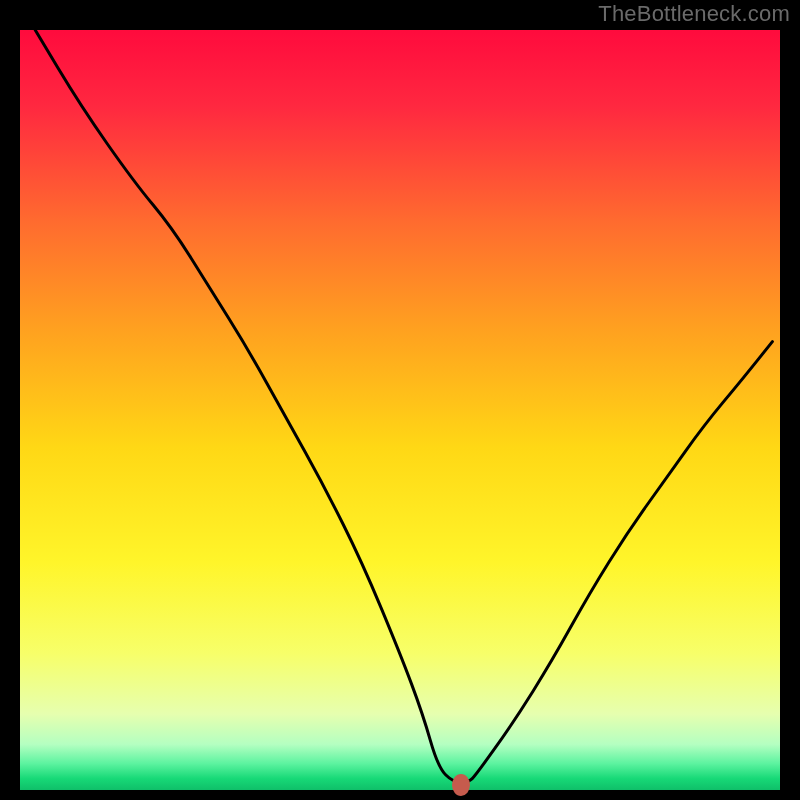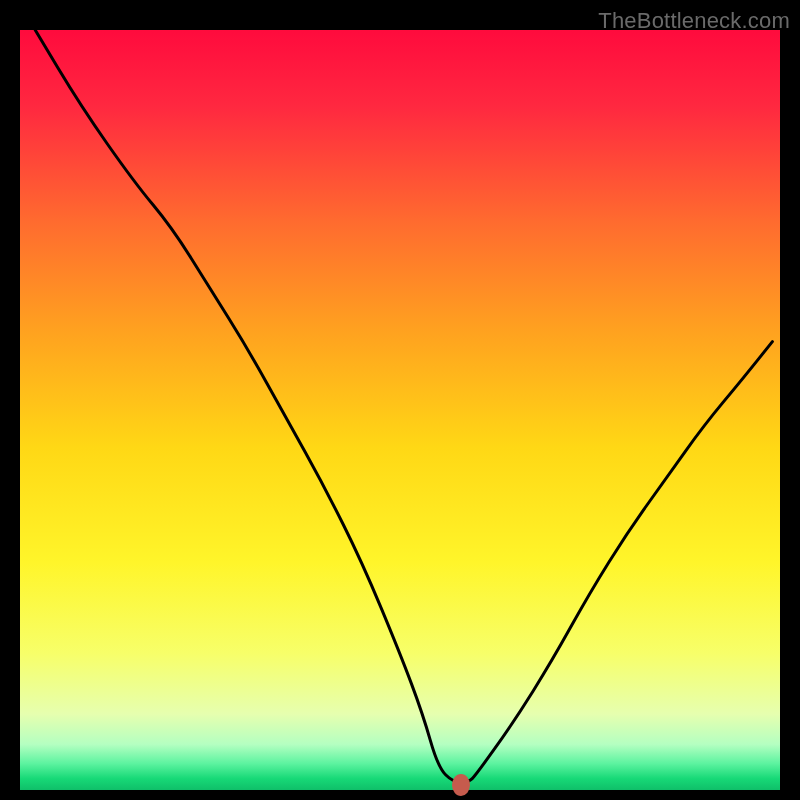--- a/index.html
+++ b/index.html
@@ -12,21 +12,21 @@
     font-family: Arial, Helvetica, sans-serif;
   }
   .frame {
     position: relative;
     width: 800px;
     height: 800px;
     background: #000;
   }
   .attribution {
     position: absolute;
-    top: 8px;
+    top: 1px;
     right: 10px;
     color: #6a6a6a;
     font-size: 22px;
     font-weight: 500;
     letter-spacing: 0.2px;
   }
   .plot {
     position: absolute;
     left: 20px;
     top: 30px;

